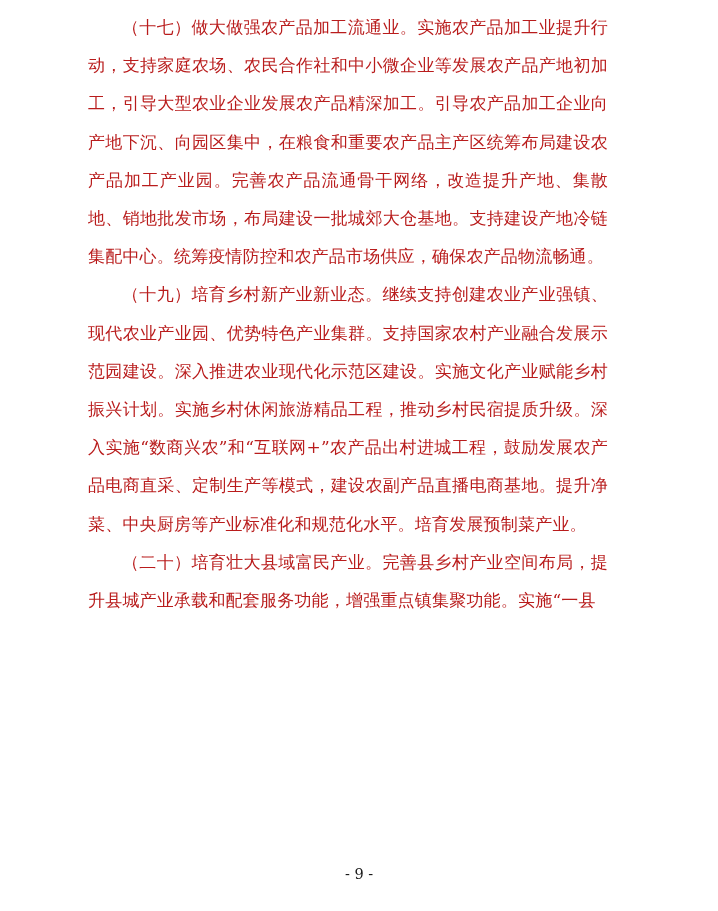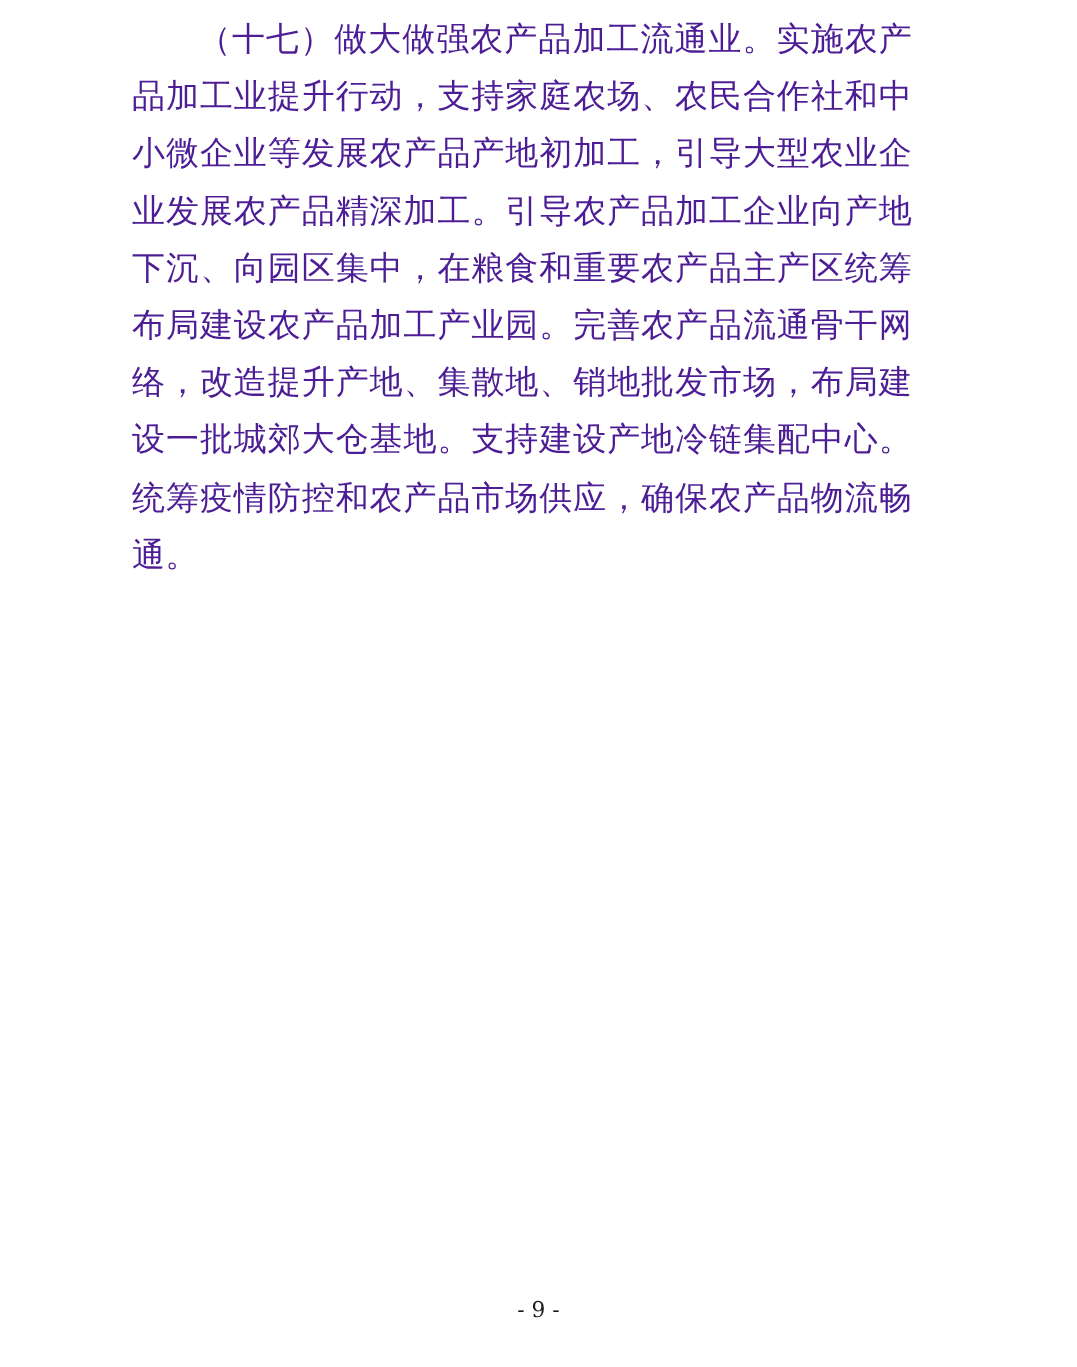--- a/index.html
+++ b/index.html
@@ -16,23 +16,23 @@
     font-family: "DejaVu Serif", "Liberation Serif", serif;
     overflow: hidden;
   }
   .content {
     position: absolute;
     left: 88px;
     top: 8px;
     width: 520px;
   }
   .para {
-    font-size: 22px;
+    font-size: 17px;
     line-height: 38.2px;
-    color: #4c1d95;
+    color: #b91c1c;
     text-align: justify;
     text-justify: inter-ideograph;
     margin: 0 0 0 0;
     letter-spacing: 0.2px;
     font-weight: 500;
   }
   .para + .para {
     margin-top: 0px;
   }
   .indent {
@@ -48,15 +48,17 @@
     color: #1a1a1a;
     font-family: "DejaVu Serif", "Liberation Serif", serif;
   }
 </style>
 </head>
 <body>
 
 <div class="page">
   <div class="content">
     <p class="para indent">（十七）做大做强农产品加工流通业。实施农产品加工业提升行动，支持家庭农场、农民合作社和中小微企业等发展农产品产地初加工，引导大型农业企业发展农产品精深加工。引导农产品加工企业向产地下沉、向园区集中，在粮食和重要农产品主产区统筹布局建设农产品加工产业园。完善农产品流通骨干网络，改造提升产地、集散地、销地批发市场，布局建设一批城郊大仓基地。支持建设产地冷链集配中心。统筹疫情防控和农产品市场供应，确保农产品物流畅通。</p>
+    <p class="para indent">（十九）培育乡村新产业新业态。继续支持创建农业产业强镇、现代农业产业园、优势特色产业集群。支持国家农村产业融合发展示范园建设。深入推进农业现代化示范区建设。实施文化产业赋能乡村振兴计划。实施乡村休闲旅游精品工程，推动乡村民宿提质升级。深入实施“数商兴农”和“互联网+”农产品出村进城工程，鼓励发展农产品电商直采、定制生产等模式，建设农副产品直播电商基地。提升净菜、中央厨房等产业标准化和规范化水平。培育发展预制菜产业。</p>
+    <p class="para indent">（二十）培育壮大县域富民产业。完善县乡村产业空间布局，提升县城产业承载和配套服务功能，增强重点镇集聚功能。实施“一县</p>
   </div>
   <div class="footer">- 9 -</div>
 </div>
 
 </body></html>

